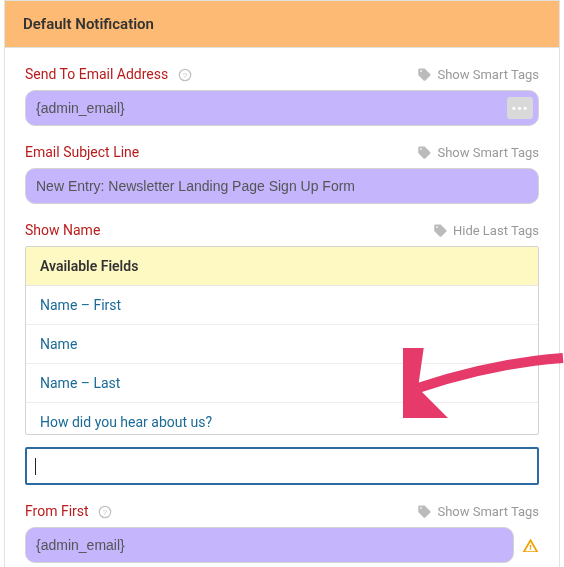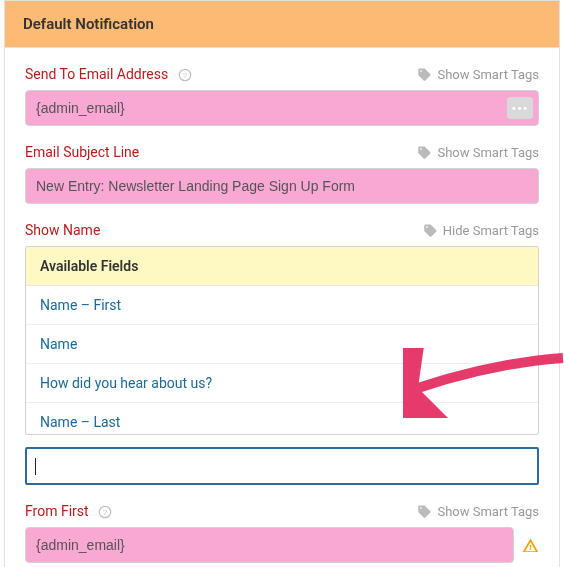--- a/index.html
+++ b/index.html
@@ -9,21 +9,21 @@
   .panel-header { background: #fdba74; padding: 14px 18px; font-weight: 600; color: #333; border-bottom: 1px solid #e1e1e1; font-size: 15px; }
   .panel-body { padding: 18px 20px 10px 20px; position: relative; }
 
   .field { margin-bottom: 18px; }
   .label-row { display: flex; justify-content: space-between; align-items: center; margin-bottom: 8px; }
   .label { color: #b91c1c; font-size: 14px; }
   .help-icon { display:inline-block; margin-left:6px; color:#b8b8b8; width:14px; height:14px; vertical-align:middle; }
   .smart-tags { display:flex; align-items:center; color:#999; font-size:13px; cursor:pointer; }
   .smart-tags svg { width:15px; height:15px; margin-right:5px; fill:#bbb; }
 
-  .text-input { width:100%; border:1px solid #d3d3d3; padding:9px 10px; font-size:14px; color:#555; background:#f9a8d4; border-radius:4px; }
+  .text-input { width:100%; border:1px solid #d3d3d3; padding:9px 10px; font-size:14px; color:#555; background:#c4b5fd; border-radius:10px; }
   .input-wrap { position:relative; }
   .email-toggle { position:absolute; right:6px; top:50%; transform:translateY(-50%); width:26px; height:22px; border-radius:3px; background:#d9d9d9; color:#fff; display:flex; align-items:center; justify-content:center; font-weight:bold; font-size:13px; letter-spacing:1px; cursor:pointer; }
 
   .smart-list { border:1px solid #d3d3d3; border-radius:2px; overflow:hidden; }
   .smart-list-header { padding:11px 14px; font-weight:600; color:#333; border-bottom:1px solid #e6e6e6; background:#fef9c3; font-size:14px; }
   .smart-list-items { max-height:148px; overflow-y:auto; }
   .smart-list-item { padding:11px 14px; border-bottom:1px solid #eee; color:#1a6a97; cursor:pointer; font-size:14px; }
   .smart-list-item.truncated { white-space:nowrap; overflow:hidden; text-overflow:clip; }
 
   .from-name-input { margin-top:12px; border:2px solid #2d6aa0; border-radius:2px; padding:8px 8px; font-size:14px; color:#333; }
@@ -80,30 +80,30 @@
         <input class="text-input" value="New Entry: Newsletter Landing Page Sign Up Form" style="">
       </div>
 
       <div class="field">
         <div class="label-row">
           <span class="label">Show Name</span>
           <div class="smart-tags">
             <svg viewBox="0 0 24 24">
                 <path d="M21 11l-8-8c-.4-.4-.9-.6-1.4-.6H4C2.9 2.4 2 3.3 2 4.4v7.6c0 .5.2 1 .6 1.4l8 8c.8.8 2 .8 2.8 0l7.6-7.6c.8-.8.8-2 0-2.8zM6.5 8C5.7 8 5 7.3 5 6.5S5.7 5 6.5 5 8 5.7 8 6.5 7.3 8 6.5 8z"></path>
               </svg>
-            <span>Hide Smart Tags</span>
+            <span>Hide Last Tags</span>
           </div>
         </div>
         <div class="smart-list">
           <div class="smart-list-header">Available Fields</div>
           <div class="smart-list-items">
             <div class="smart-list-item">Name – First</div>
             <div class="smart-list-item">Name</div>
+            <div class="smart-list-item">Name – Last</div>
             <div class="smart-list-item truncated">How did you hear about us?</div>
-            <div class="smart-list-item">Name – Last</div>
           </div>
         </div>
         <div class="from-name-input"><span class="cursor"></span></div>
       </div>
 
       <div class="field">
         <div class="label-row">
           <div>
             <span class="label">From First</span>
             <span class="help-icon">

